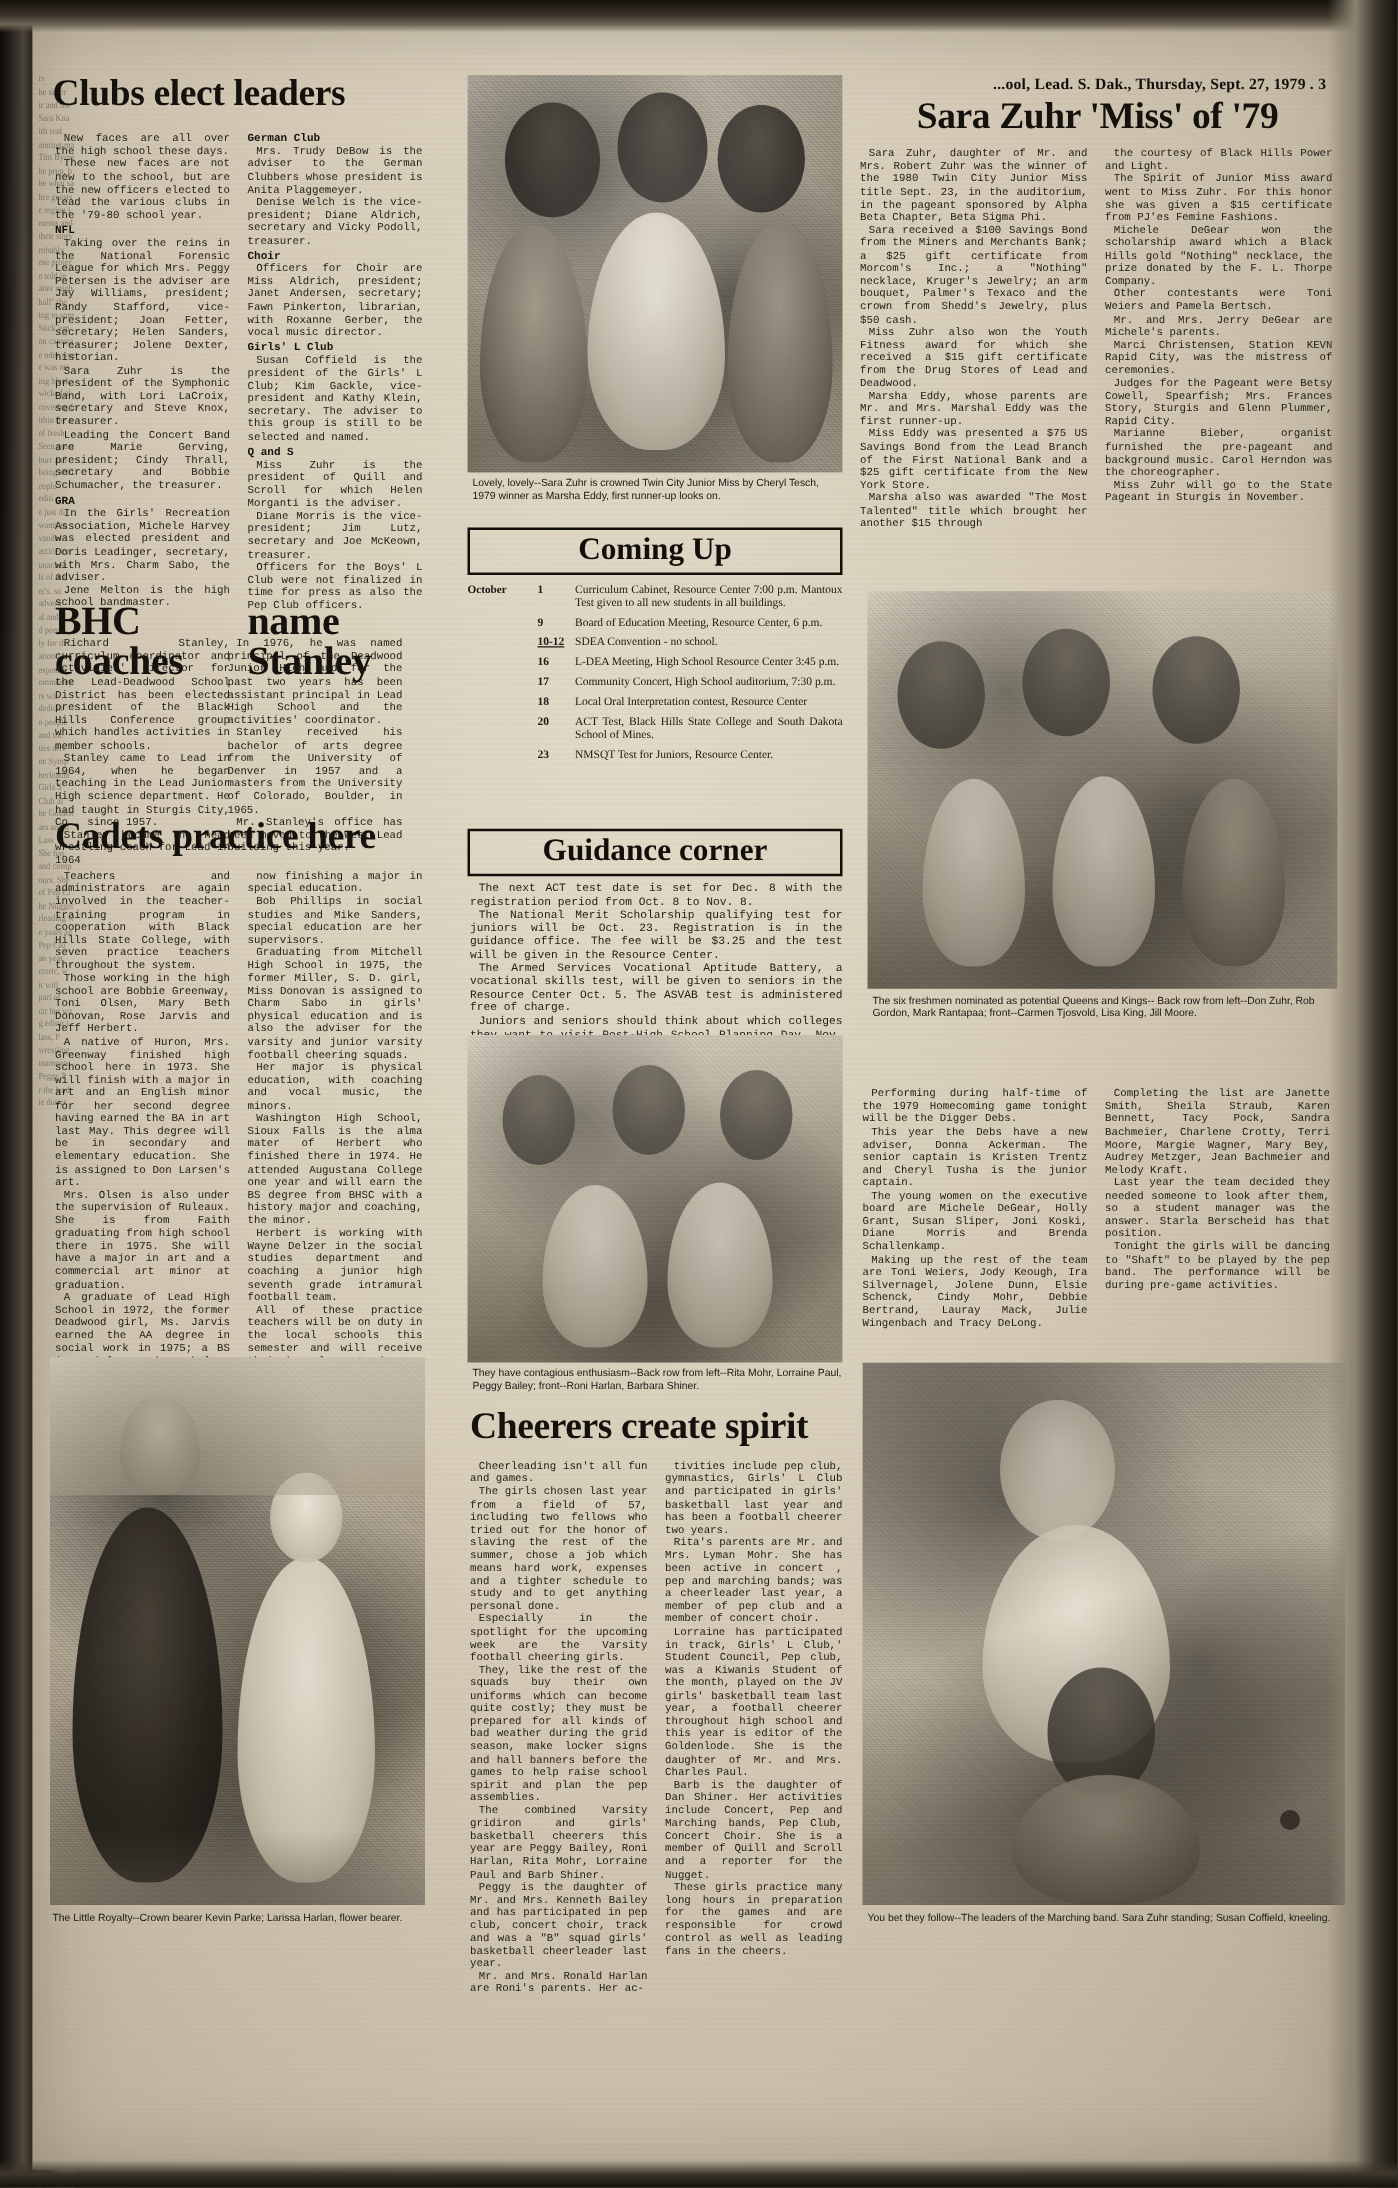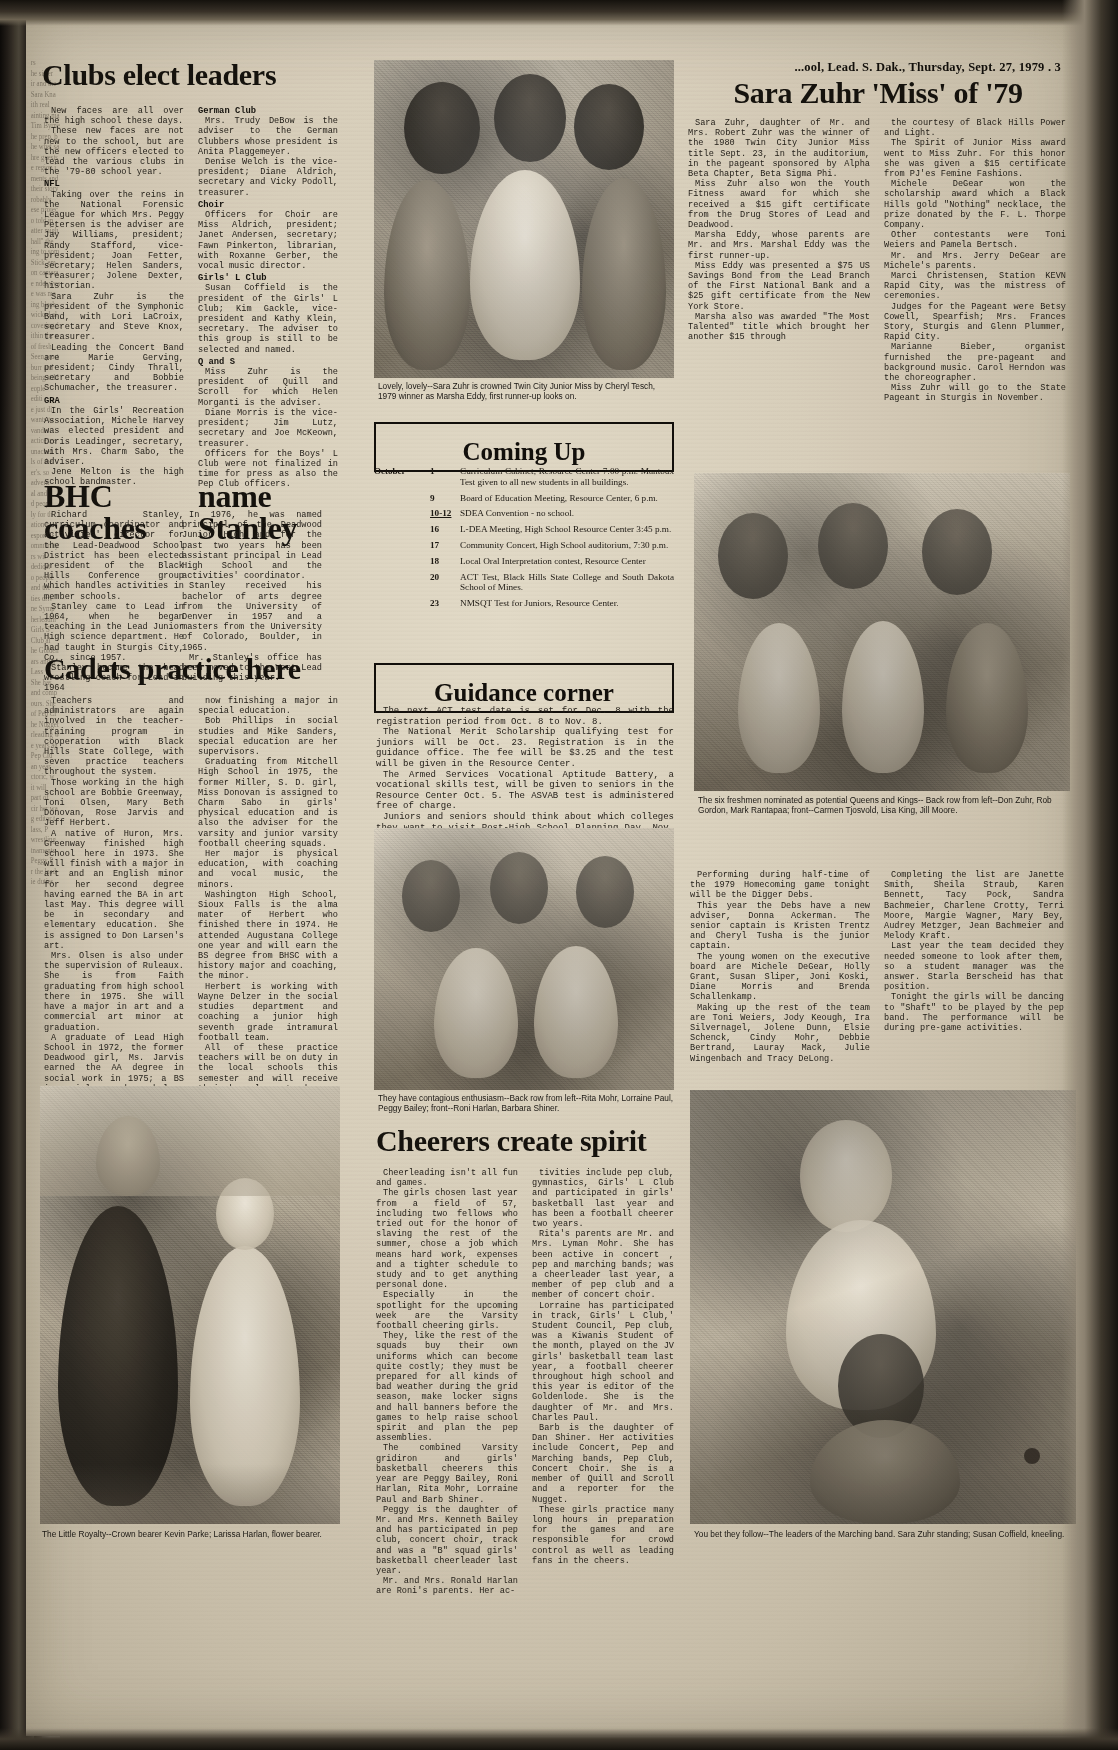--- a/index.html
+++ b/index.html
@@ -53,21 +53,21 @@
     letter-spacing:-0.3px;line-height:1;}
   .hl-xl{font-size:30px;}
   .hl-lg{font-size:32px;}
 
   .body{font-size:8.6px;line-height:10.2px;color:#221e18;text-align:justify;
     font-family:Liberation Mono, monospace;}
   .body p{margin:0;text-indent:7px;}
   .sub{font-size:8.8px;font-weight:bold;color:#17140f;margin-top:2px;}
   .caption{font-family:"Liberation Sans",sans-serif;font-size:8.3px;
     line-height:9.6px;color:#1c1915;}
-  .boxhead{border:2.5px solid #14110d;text-align:center;padding:14px 0 4px;}
+  .boxhead{border:2.5px solid #14110d;text-align:center;padding:2px 0 4px;}
   .boxhead span{font-family:"Liberation Serif",serif;font-weight:bold;font-size:25px;color:#14110d;}
 
   
   .photo{position:relative;overflow:hidden;
     background:#9e9democ;}
   .photo.ph{
     background-image:
       radial-gradient(circle at 30% 25%, rgba(20,18,15,.55) 0%, rgba(20,18,15,0) 38%),
       radial-gradient(circle at 70% 55%, rgba(20,18,15,.5) 0%, rgba(20,18,15,0) 40%),
       radial-gradient(circle at 50% 85%, rgba(20,18,15,.45) 0%, rgba(20,18,15,0) 42%),
@@ -352,20 +352,21 @@
       <p>Lorraine has participated in track, Girls' L Club,' Student Council, Pep club, was a Kiwanis Student of the month, played on the JV girls' basketball team last year, a football cheerer throughout high school and this year is editor of the Goldenlode. She is the daughter of Mr. and Mrs. Charles Paul.</p>
       <p>Barb is the daughter of Dan Shiner. Her activities include Concert, Pep and Marching bands, Pep Club, Concert Choir. She is a member of Quill and Scroll and a reporter for the Nugget.</p>
       <p>These girls practice many long hours in preparation for the games and are responsible for crowd control as well as leading fans in the cheers.</p>
     </div>
 
     <div class="col" style="left:652px;top:60px;width:400px;text-align:center;">
       <div class="hl hl-xl">Sara Zuhr  'Miss' of '79</div>
     </div>
     <div class="col body" style="left:662px;top:100px;width:182px;">
       <p>Sara Zuhr, daughter of Mr. and Mrs. Robert Zuhr was the winner of the 1980 Twin City Junior Miss title Sept. 23, in the auditorium, in the pageant sponsored by Alpha Beta Chapter, Beta Sigma Phi.</p>
+      <p>Sara received a $100 Savings Bond from the Miners and Merchants Bank; a $25 gift certificate from Morcom's Inc.; a "Nothing" necklace, Kruger's Jewelry; an arm bouquet, Palmer's Texaco and the crown from Shedd's Jewelry, plus $50 cash.</p>
       <p>Miss Zuhr also won the Youth Fitness award for which she received a $15 gift certificate from the Drug Stores of Lead and Deadwood.</p>
       <p>Marsha Eddy, whose parents are Mr. and Mrs. Marshal Eddy was the first runner-up.</p>
       <p>Miss Eddy was presented a $75 US Savings Bond from the Lead Branch of the First National Bank and a $25 gift certificate from the New York Store.</p>
       <p>Marsha also was awarded "The Most Talented" title which brought her another $15 through</p>
     </div>
     <div class="col body" style="left:858px;top:100px;width:182px;">
       <p>the courtesy of Black Hills Power and Light.</p>
       <p>The Spirit of Junior Miss award went to Miss Zuhr. For this honor she was given a $15 certificate from PJ'es Femine Fashions.</p>
       <p>Michele DeGear won the scholarship award which a Black Hills gold "Nothing" necklace, the prize donated by the F. L. Thorpe Company.</p>
       <p>Other contestants were Toni Weiers and Pamela Bertsch.</p>

